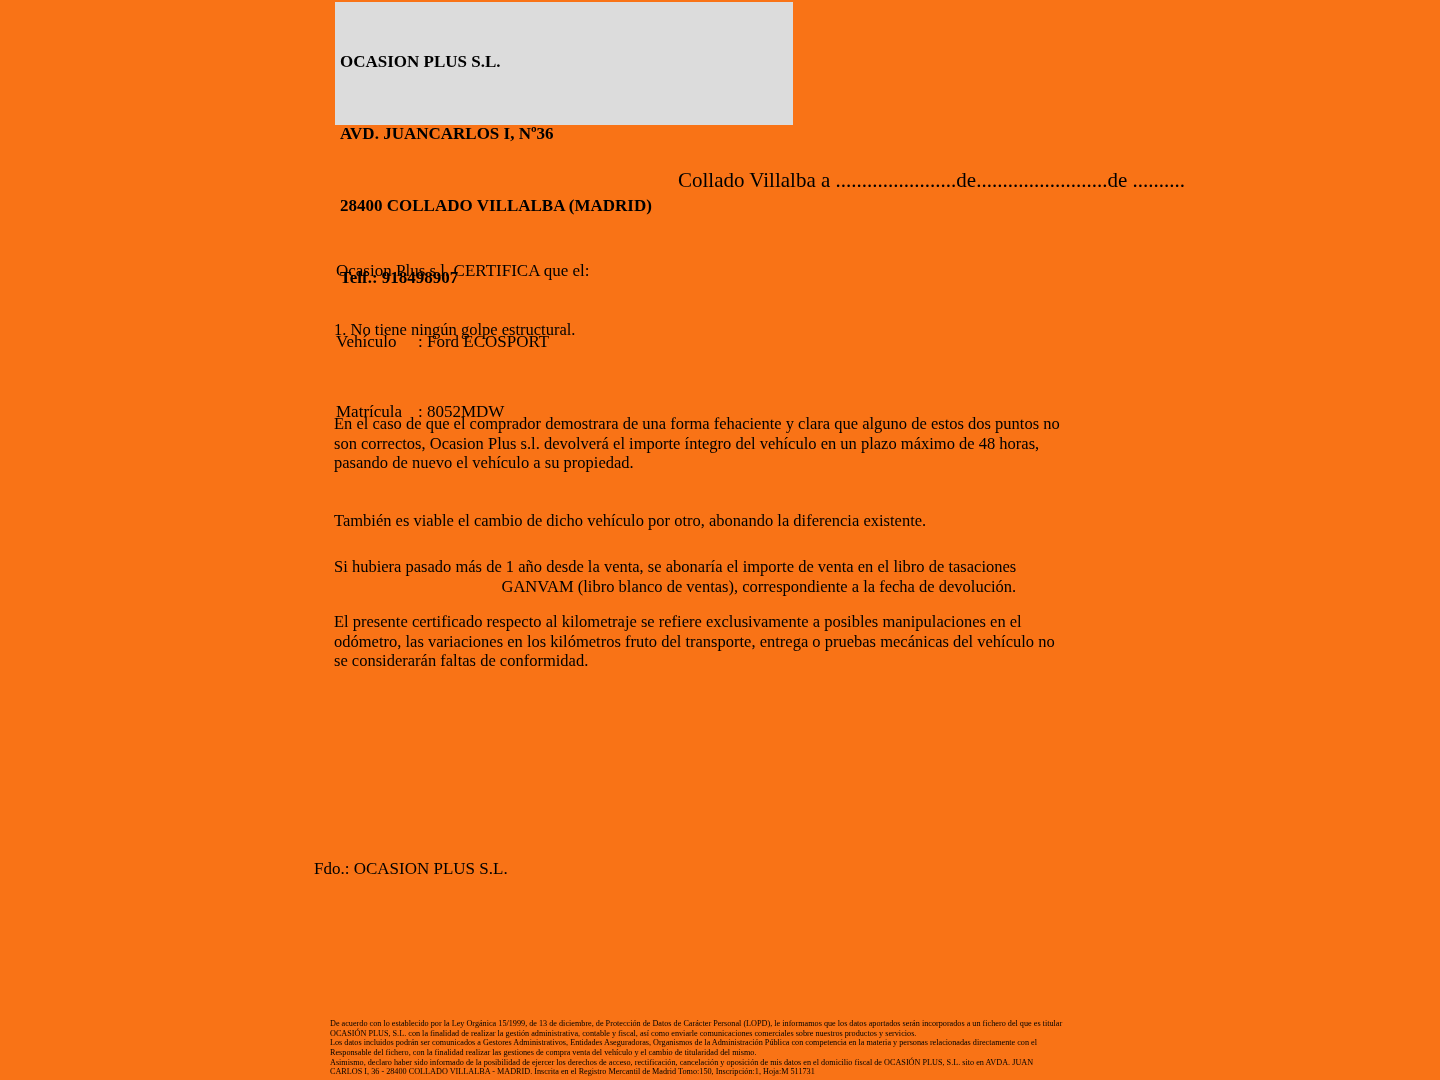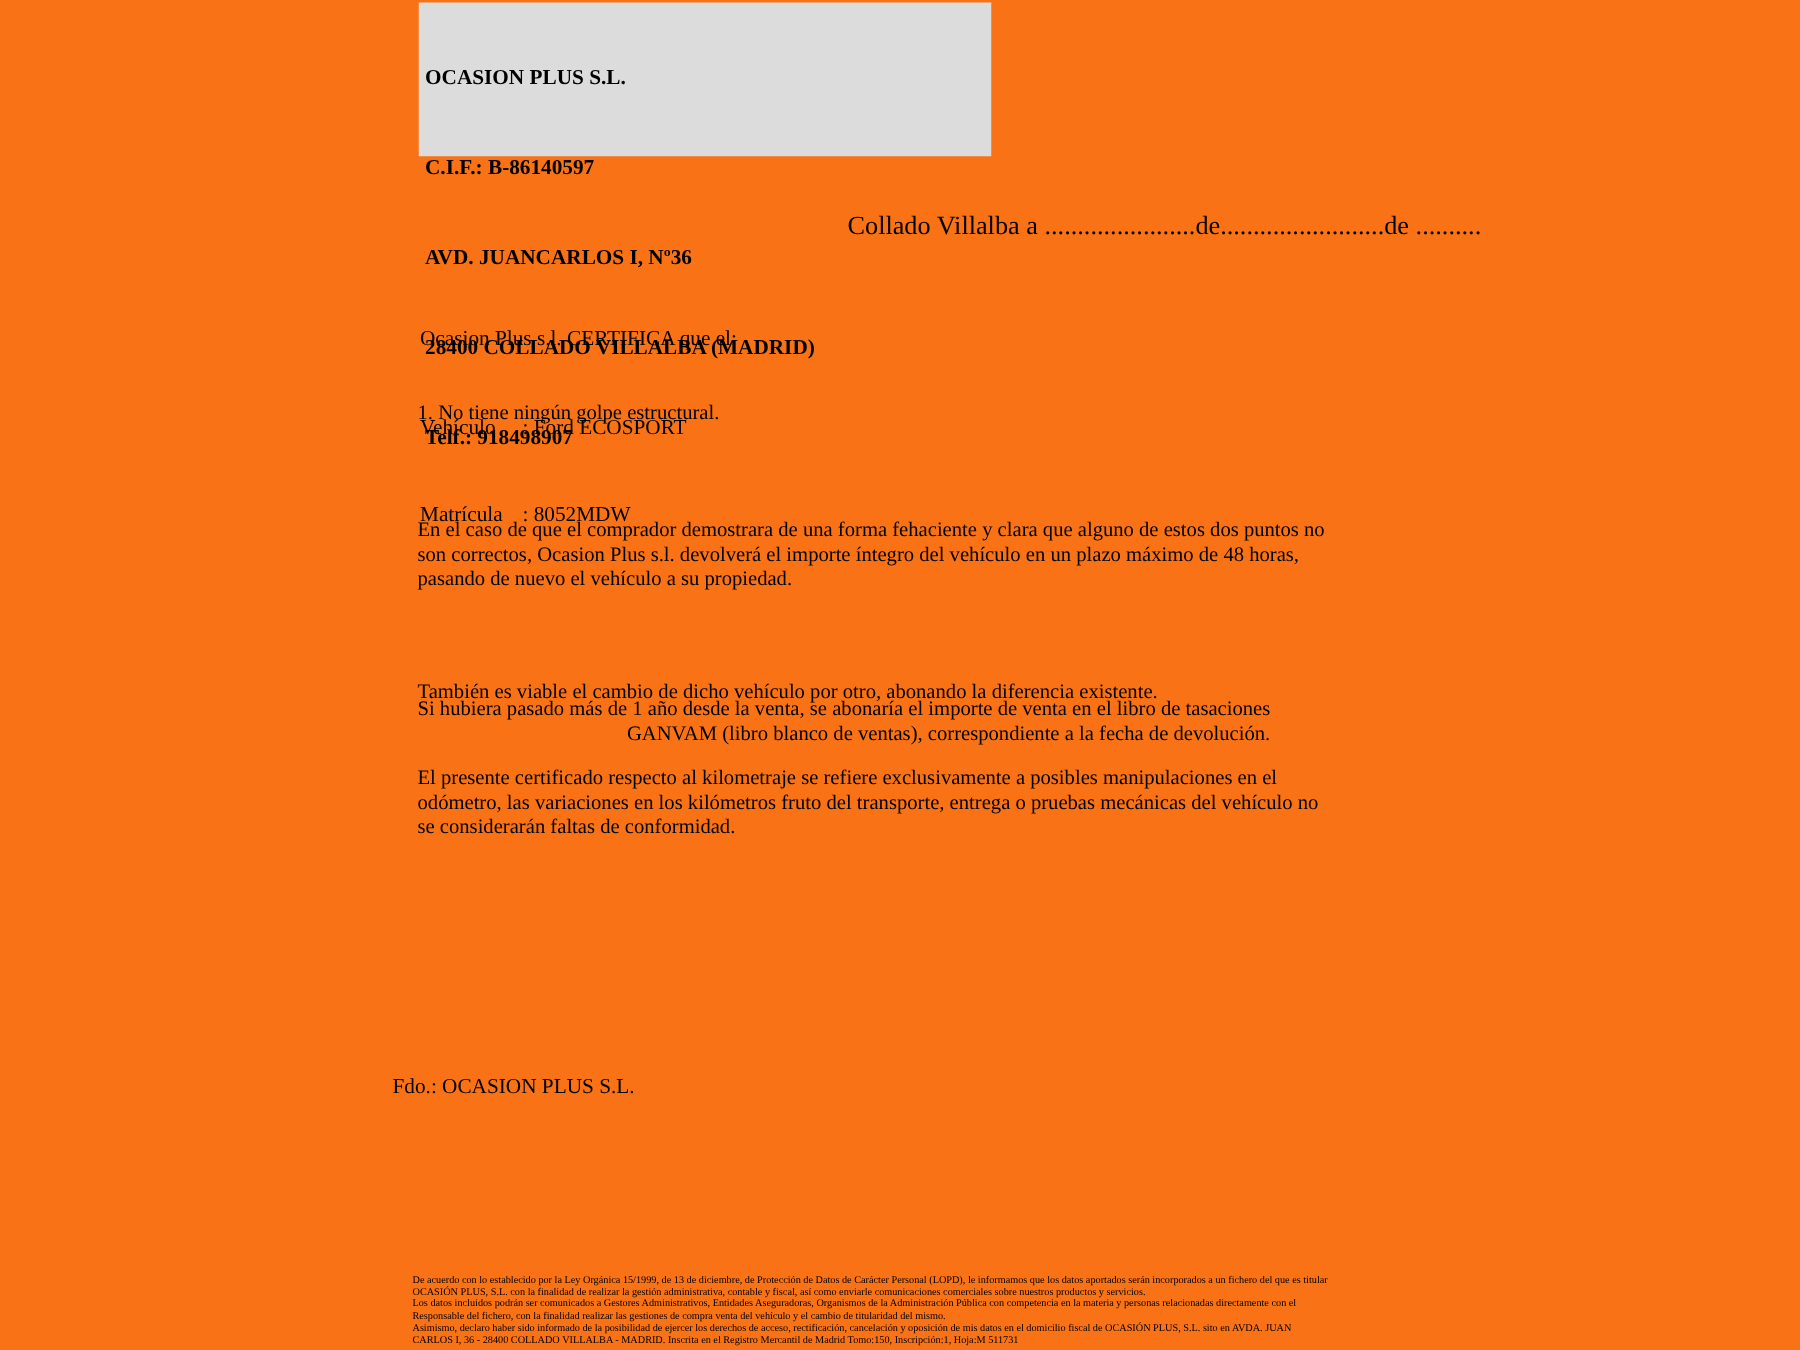--- a/index.html
+++ b/index.html
@@ -51,21 +51,21 @@
   .body-text {
     position: absolute;
     left: 334px;
     font-size: 16.5px;
     line-height: 19.7px;
     white-space: pre;
   }
   .point-1 { top: 320px; }
   .point-2 { top: 359px; }
   .para-1 { top: 414px; }
-  .para-2 { top: 511px; margin-top: 32px; }
+  .para-2 { top: 511px; }
   .para-3 { top: 557px; text-align: right; }
   .para-4 { top: 612px; }
   .signature {
     position: absolute;
     left: 314px;
     top: 859px;
     font-size: 17px;
     line-height: 20px;
     white-space: pre;
   }
@@ -78,21 +78,20 @@
     white-space: pre;
   }
 </style>
 </head>
 <body>
 
 <div class="page">
 
   <div class="header-box">
     <div>OCASION PLUS S.L.</div>
-    <div>C.I.F.: B-86140597</div>
     <div>AVD. JUANCARLOS I, Nº36</div>
     <div>28400 COLLADO VILLALBA (MADRID)</div>
     <div>Telf.: 918498907</div>
   </div>
 
   <div class="date-line">Collado Villalba a .......................de.........................de ..........</div>
 
   <div class="certify-block">
     <div>Ocasion Plus s.l. CERTIFICA que el:</div>
     <div class="certify-row"><span class="lbl">Vehículo</span><span>: Ford ECOSPORT</span></div>

